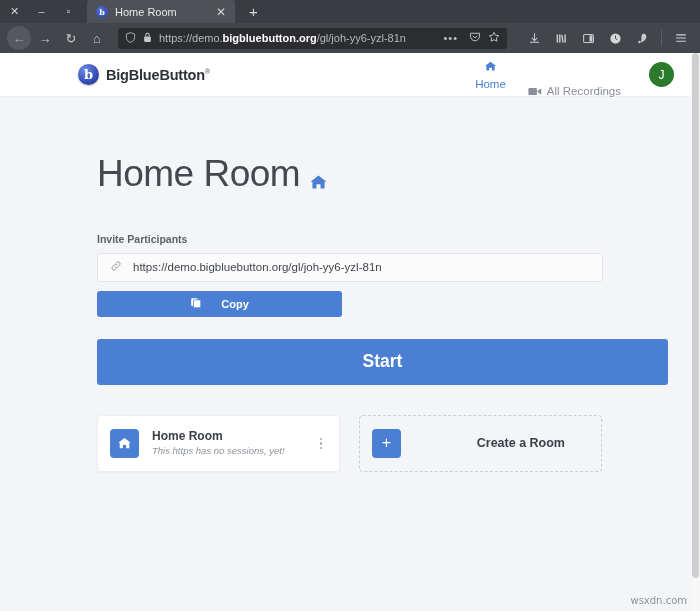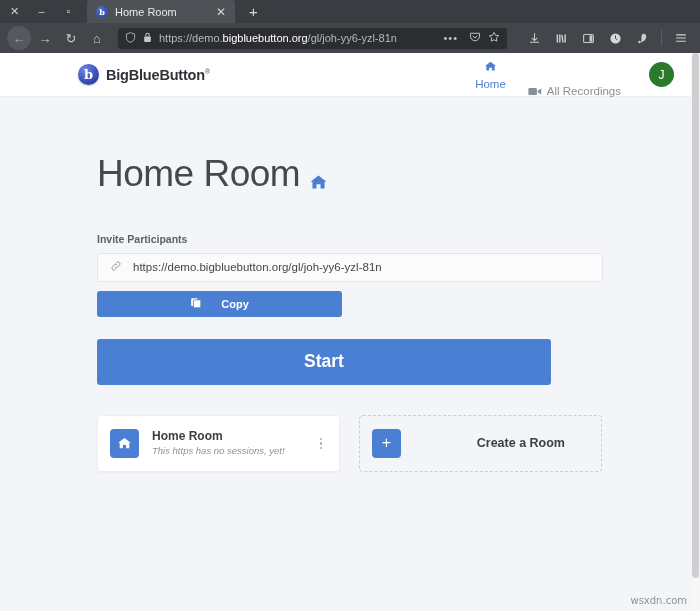--- a/index.html
+++ b/index.html
@@ -127,21 +127,21 @@
     font-size: 10px;
     line-height: 1;
   }
   .url-text {
     flex: 1;
     font-size: 11px;
     color: #b6b8bb;
     white-space: nowrap;
     overflow: hidden;
   }
-  .url-text .host { color: #ffffff; font-weight: normal; }
+  .url-text .host { color: #ffffff; font-weight: bold; }
   .url-dots { color: #c0c2c5; font-size: 11px; letter-spacing: 1px; }
   .url-trail { display: flex; gap: 7px; align-items: center; padding-left: 4px; }
   .toolbar-right { display: flex; align-items: center; gap: 3px; padding-left: 6px; }
   .tb-sep { width: 1px; height: 16px; background: #5a5d62; margin: 0 4px; }
 
   
   .page {
     position: relative;
     width: 700px;
     height: 558px;
@@ -283,21 +283,21 @@
     margin-top: 9px;
     width: 245px;
     height: 26px;
     display: flex; align-items: center; justify-content: center;
     gap: 19px;
     font-size: 11px;
     font-weight: bold;
   }
   .btn-start {
     margin-top: 22px;
-    width: 454px;
+    width: 571px;
     height: 46px;
     font-size: 17.5px;
     font-weight: bold;
     display: flex; align-items: center; justify-content: center;
   }
 
   .cards {
     margin-top: 30px;
     display: flex;
     gap: 19px;

